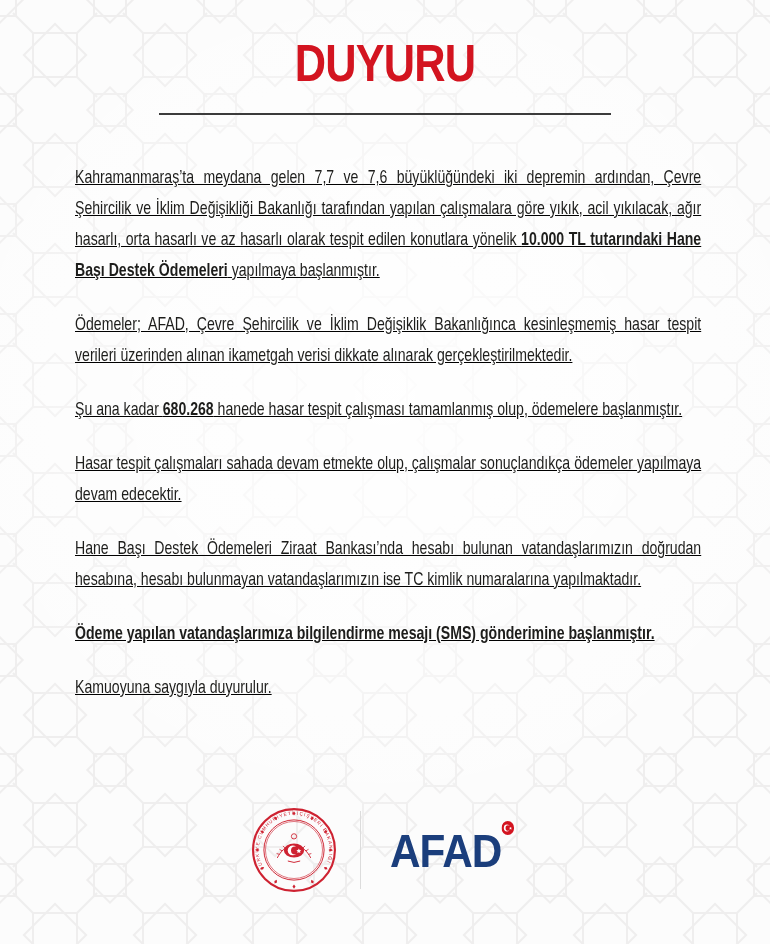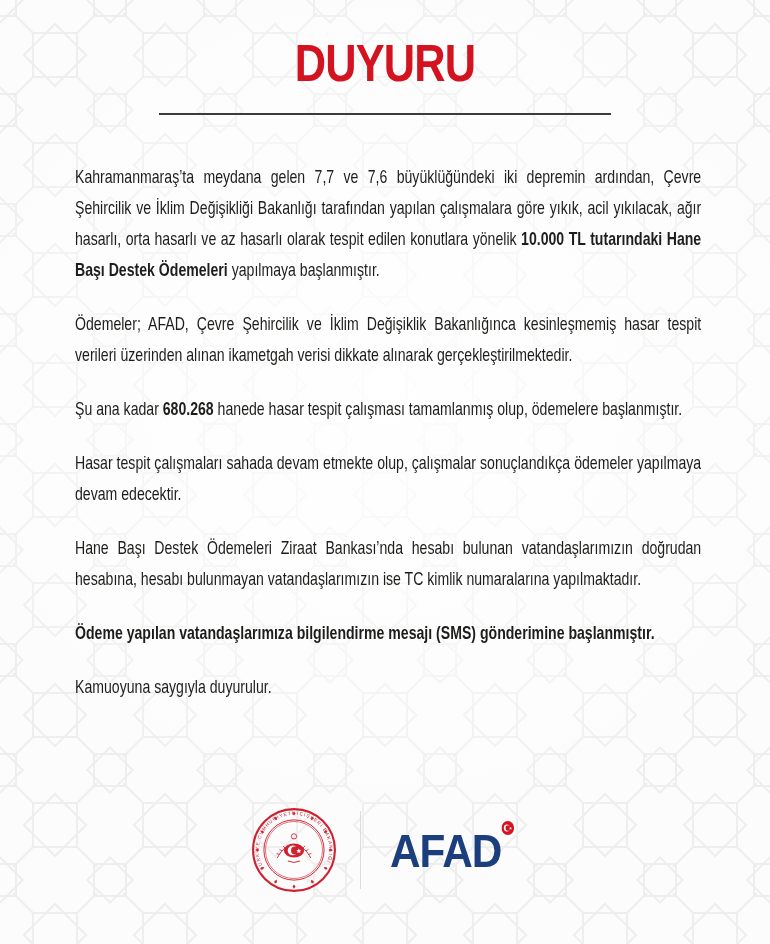--- a/index.html
+++ b/index.html
@@ -26,21 +26,21 @@
     color:#d31420;
     letter-spacing:-1px;
     transform:scaleX(.85);
   }
   .title-rule{
     width:452px;height:0;
     margin:20px auto 0;
     border-bottom:2px solid #3b3b3b;
   }
 
-  .body-wrap{margin:46px 0 16px 75px;}
+  .body-wrap{margin:46px 0 16px 75px;text-decoration:underline;}
   .body-text{
     width:822px;
     transform:scaleX(.7618);
     transform-origin:0 0;
     color:#1d1d1b;
   }
   .para{
     margin:0 0 23px 0;
     font-size:18.5px;
     line-height:31px;

